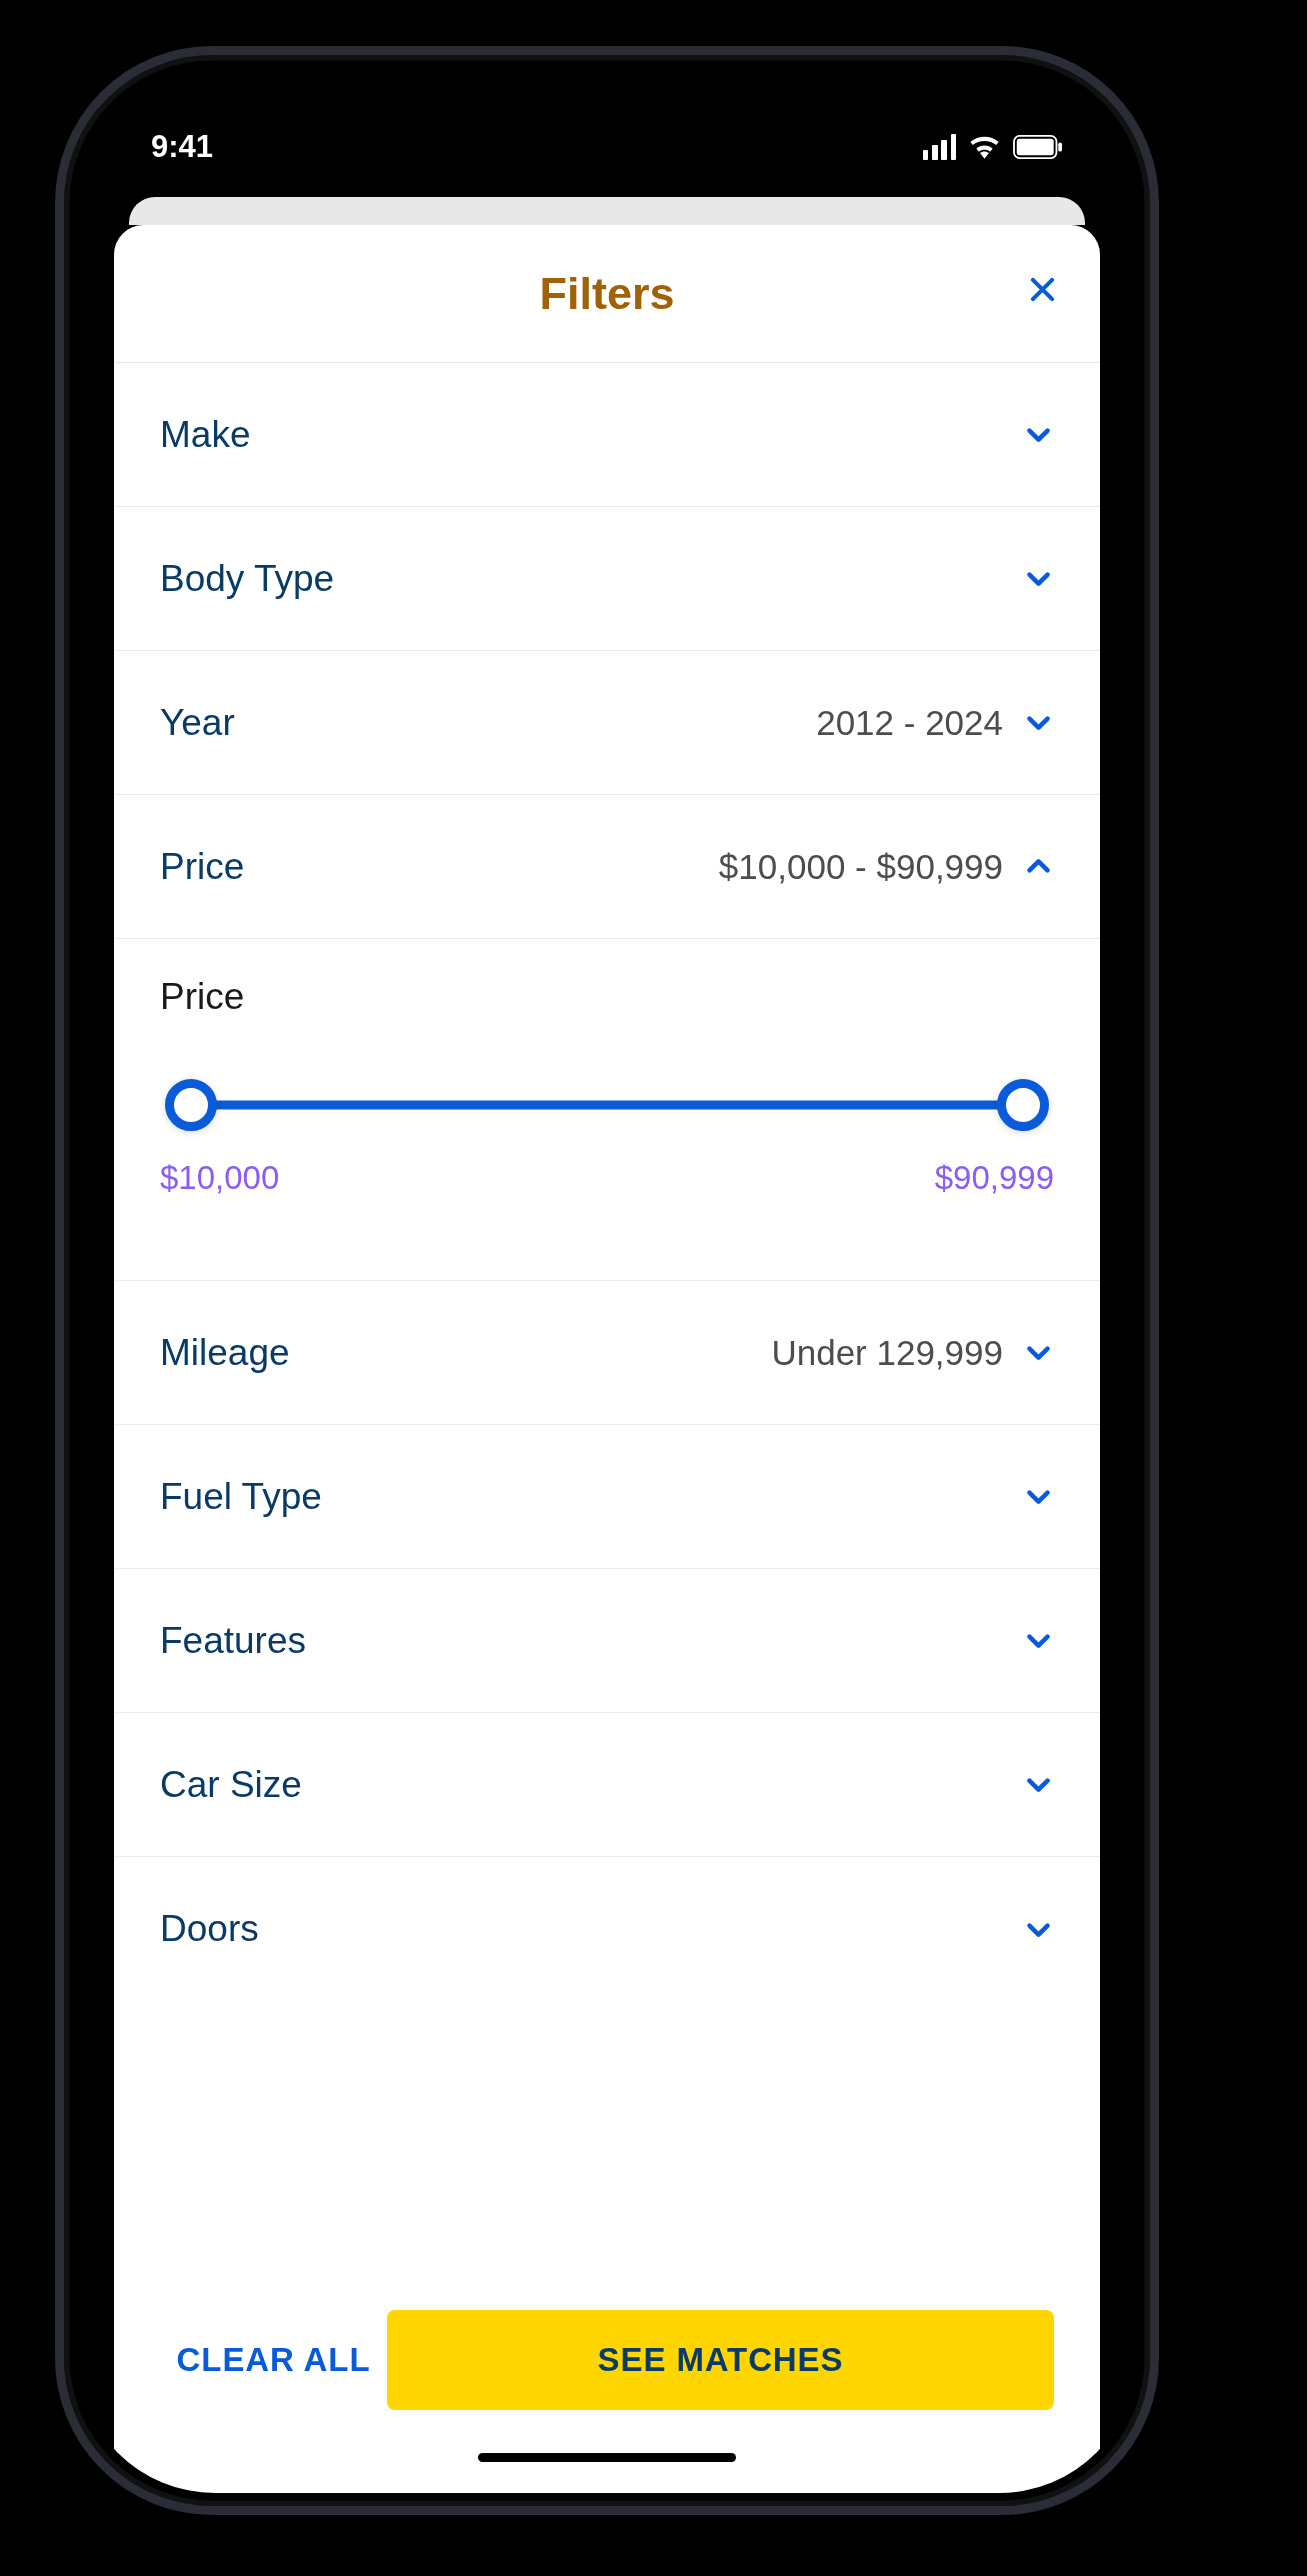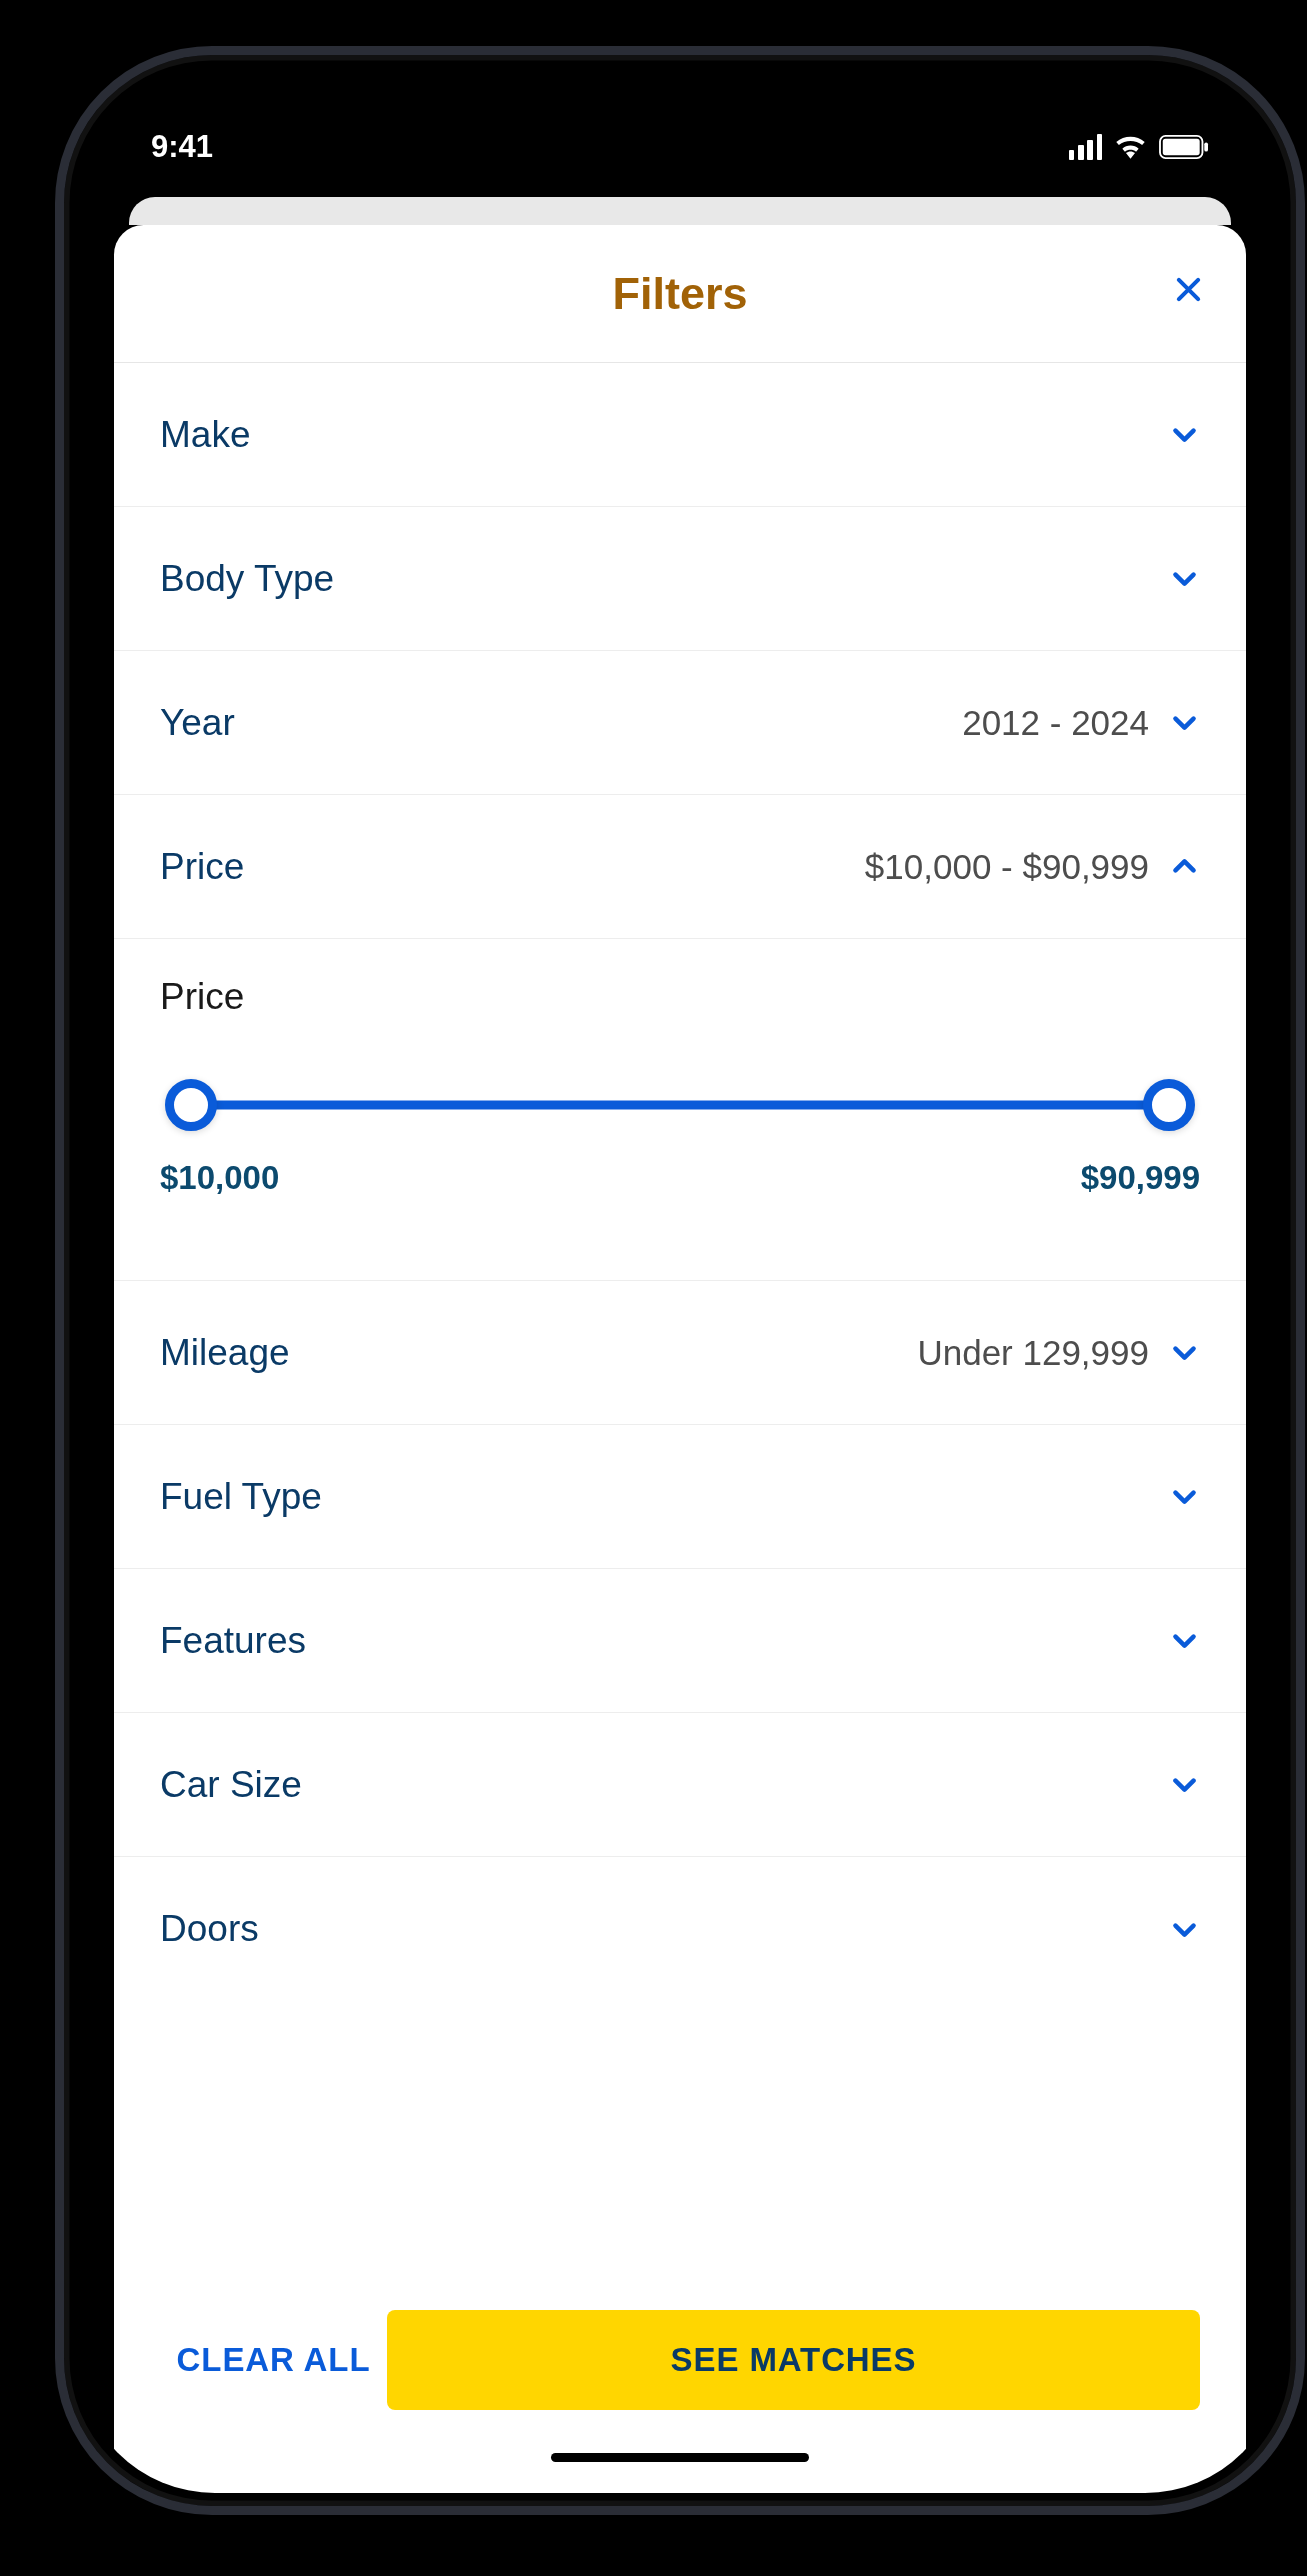--- a/index.html
+++ b/index.html
@@ -7,21 +7,21 @@
     background: #000;
     font-family: -apple-system, "Helvetica Neue", Arial, sans-serif;
     width: 1307px;
     height: 2576px;
     position: relative;
   }
   .phone-frame {
     position: absolute;
     left: 55px;
     top: 46px;
-    width: 1250px;
+    width: 1104px;
     height: 2469px;
     background: #000;
     border: 9.2px solid #2a2d36;
     border-radius: 157px;
     overflow: hidden;
     box-shadow: inset 0 0 0 5.5px #111;
   }
   .screen {
     position: absolute;
     inset: 13px;
@@ -143,23 +143,22 @@
     transform: translate(-50%, -50%);
     box-shadow: 0 1.8px 7.4px rgba(0,0,0,0.15);
     cursor: grab;
   }
   .slider-thumb.min { left: 22px; }
   .slider-thumb.max { left: calc(100% - 22px); }
   .slider-values {
     display: flex;
     justify-content: space-between;
     font-size: 33px;
-    color: #0c4a6e;
+    color: #8b5cf6;
     margin-top: 9.2px;
-    font-weight: bold;
   }
 
   .footer {
     display: flex;
     align-items: center;
     padding: 31px 46px 83px 46px;
   }
   .clear-btn {
     color: #0a5bd9;
     font-size: 33px;

